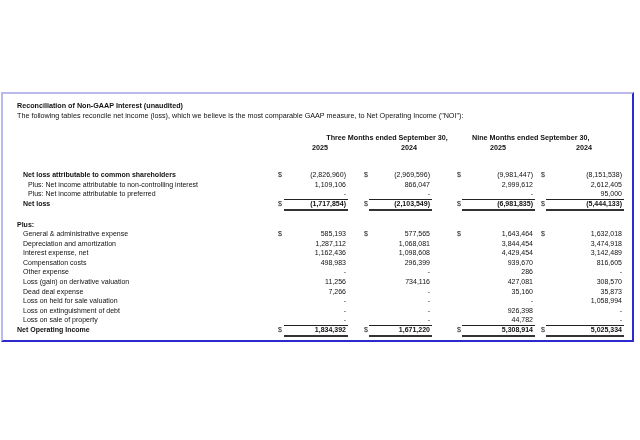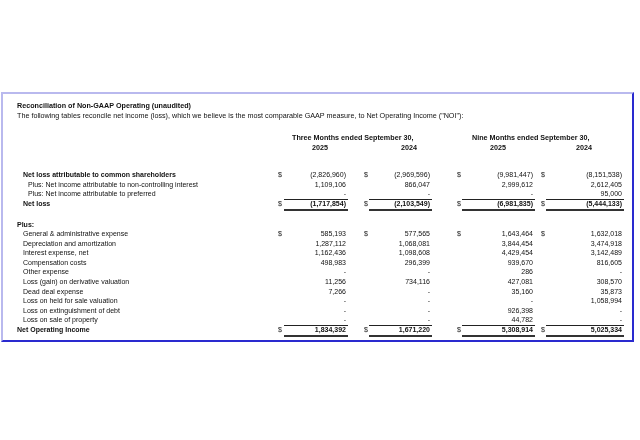--- a/index.html
+++ b/index.html
@@ -24,24 +24,24 @@
   .val.bold { font-weight:bold; }
   .total-line { position:absolute; height:0; }
   .tl-top { border-top:1px solid #222; }
   .tl-bot { border-top:2.5px solid #333; }
 </style>
 </head>
 <body>
 
 <div class="frame"></div>
 
-<div class="title">Reconciliation of Non-GAAP Operating (unaudited)</div>
+<div class="title">Reconciliation of Non-GAAP Interest (unaudited)</div>
 <div class="subtitle">The following tables reconcile net income (loss), which we believe is the most comparable GAAP measure, to Net Operating Income ("NOI"):</div>
 
-<div class="hdr" style="left:292px; top:133px; width:190px; text-align:left;">Three Months ended September 30,</div>
+<div class="hdr" style="left:292px; top:133px; width:190px; text-align:center;">Three Months ended September 30,</div>
 <div class="hdr" style="left:472px; top:133px; width:190px; text-align:left;">Nine Months ended September 30,</div>
 <div class="hdr" style="left:305px; top:143px; width:30px;">2025</div>
 <div class="hdr" style="left:394px; top:143px; width:30px;">2024</div>
 <div class="hdr" style="left:483px; top:143px; width:30px;">2025</div>
 <div class="hdr" style="left:569px; top:143px; width:30px;">2024</div>
 
 <div id="rows">
     <div class="row" style="top: 171px;">
       <span class="lbl bold l1">Net loss attributable to common shareholders</span>
       <span class="dollar" style="left: 278px;">$</span>

